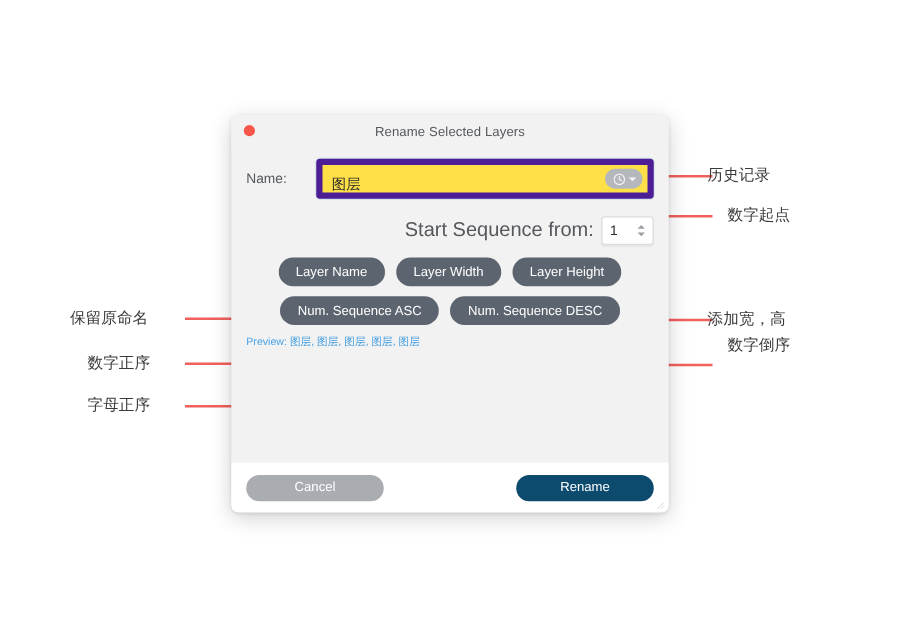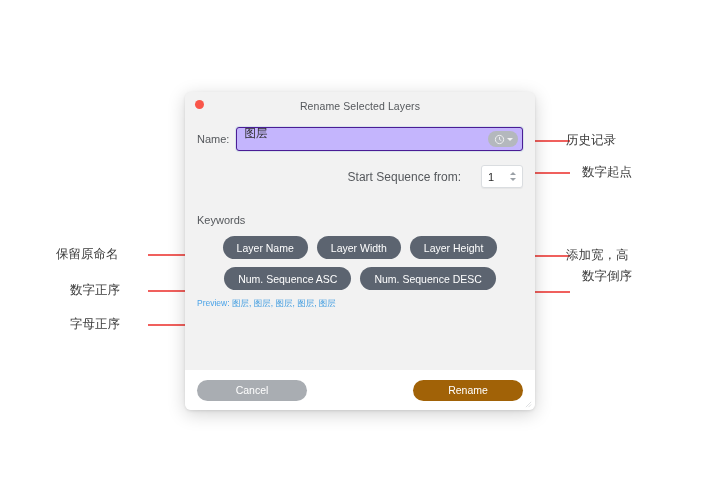--- a/index.html
+++ b/index.html
@@ -65,32 +65,32 @@
 
   
   .name-row {
     display: flex;
     align-items: center;
     margin-top: 8px;
   }
   .name-label {
     font-size: 11px;
     color: #55585c;
-    margin-right: 7px;
+    margin-right: 24px;
   }
   .name-field {
     position: relative;
     flex: 1 1 auto;
     height: 22px;
-    background: #c4b5fd;
-    border: 1px solid #4c1d95;
+    background: #fde047;
+    border: 5px solid #4c1d95;
     border-radius: 3px;
     box-shadow: 0 0 0 1px rgba(150,190,220,0.28);
     display: flex;
-    align-items: flex-start;
+    align-items: flex-end;
   }
   .name-value {
     font-size: 11.5px;
     color: #2b2b2b;
     padding-left: 7px;
     line-height: 1;
   }
   .history-btn {
     position: absolute;
     right: 4px;
@@ -113,23 +113,23 @@
   }
 
   
   .seq-row {
     display: flex;
     align-items: center;
     justify-content: flex-end;
     margin-top: 14px;
   }
   .seq-label {
-    font-size: 12px;
+    font-size: 16px;
     color: #55585c;
-    margin-right: 20px;
+    margin-right: 6px;
   }
   .stepper {
     width: 40px;
     height: 21px;
     background: #fff;
     border: 1px solid #dadde0;
     border-radius: 3px;
     display: flex;
     align-items: center;
     box-shadow: 0 1px 1px rgba(0,0,0,0.05);
@@ -213,21 +213,21 @@
     border-radius: 11px;
     font-size: 10.5px;
     color: #ffffff;
     display: inline-flex;
     align-items: center;
     justify-content: center;
     min-width: 82px;
     padding: 0 14px;
   }
   .btn-cancel { background: #a9adb2; }
-  .btn-rename { background: #a16207; margin-left: 46px; }
+  .btn-rename { background: #0c4a6e; margin-left: 46px; }
   .resize-grip {
     position: absolute;
     right: 3px;
     bottom: 2px;
     width: 7px;
     height: 7px;
     opacity: 0.35;
   }
 
   
@@ -313,21 +313,20 @@
         <div class="seq-label">Start Sequence from:</div>
         <div class="stepper">
           <div class="stepper-val">1</div>
           <div class="stepper-arrows">
             <div class="arr-up"></div>
             <div class="arr-dn"></div>
           </div>
         </div>
       </div>
 
-      <div class="kw-title">Keywords</div>
 
       <div class="kw-rows">
         <div class="kw-row centered">
           <div class="pill">Layer Name</div>
           <div class="pill">Layer Width</div>
           <div class="pill">Layer Height</div>
         </div>
         <div class="kw-row centered">
           <div class="pill">Num. Sequence ASC</div>
           <div class="pill">Num. Sequence DESC</div>

